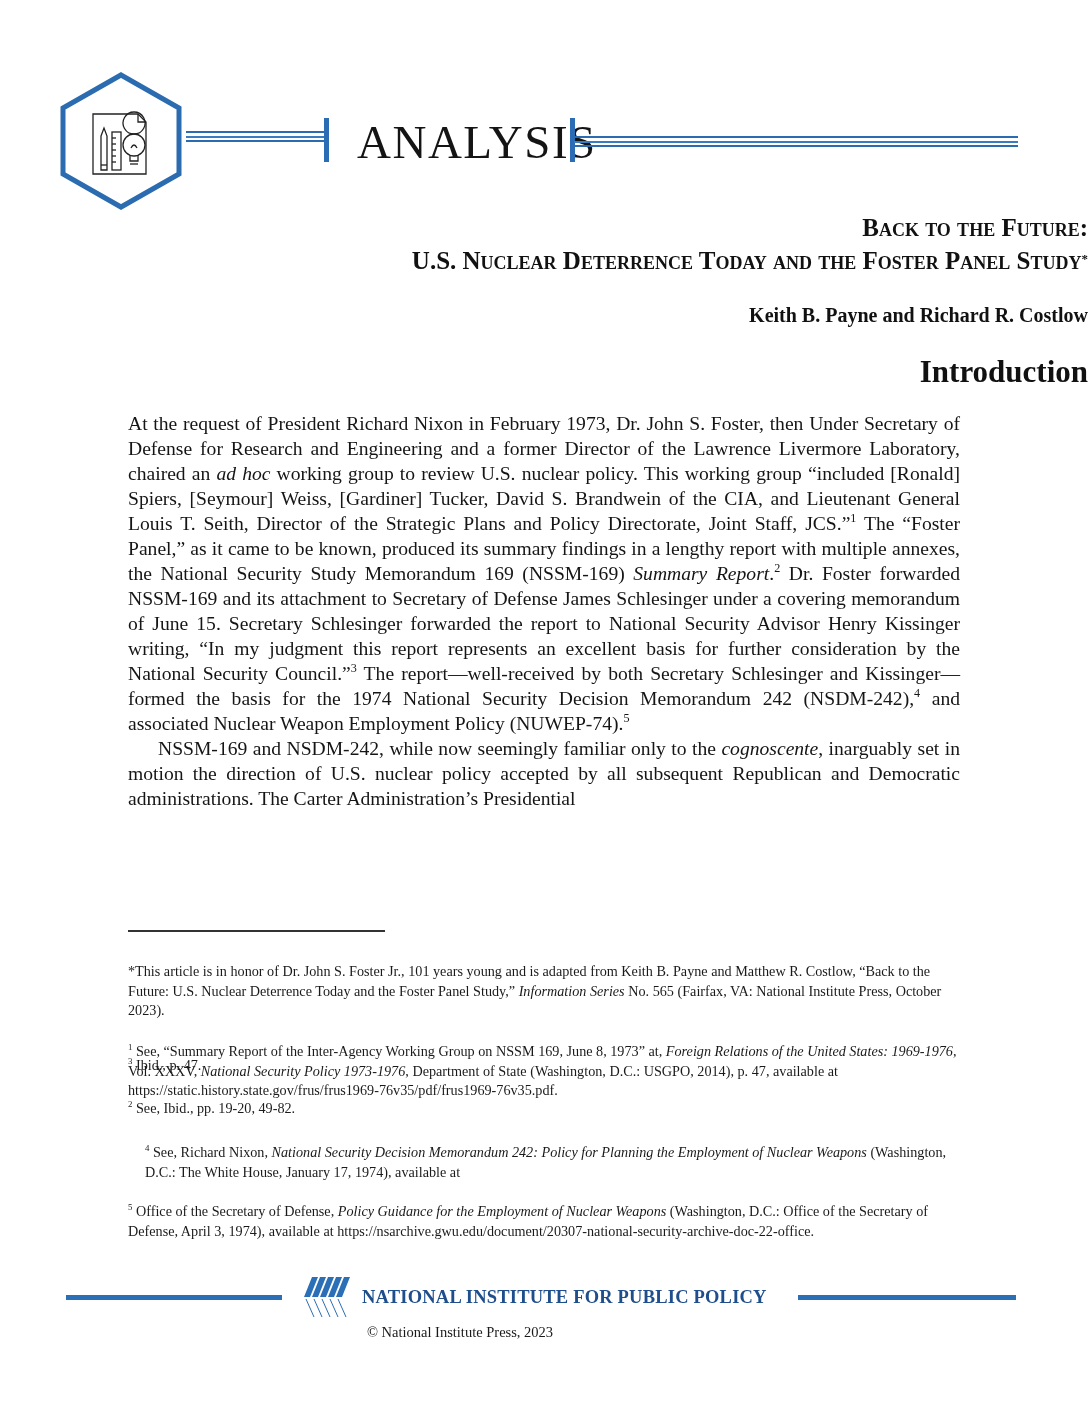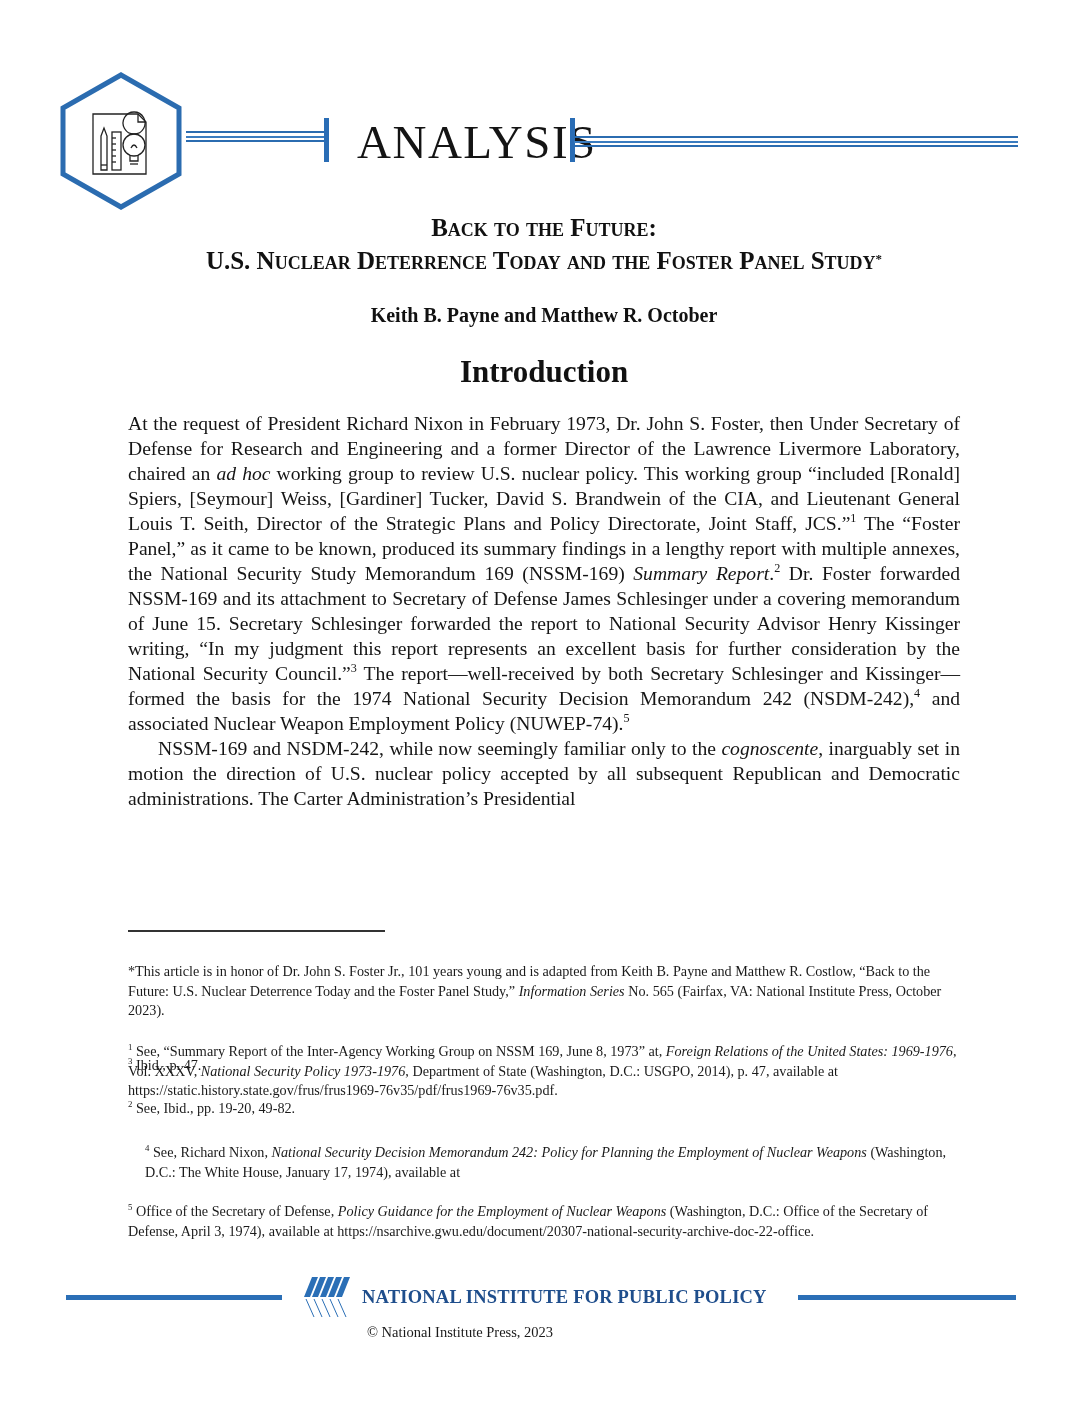--- a/index.html
+++ b/index.html
@@ -13,21 +13,21 @@
     #hex { left: 56px; top: 70px; width: 130px; height: 142px; }
     .hline { position: absolute; height: 2px; background: #2b6cb0; }
     .hline.thin { height: 1.5px; background: #3a7cc0; }
     .vbar { position: absolute; width: 5px; background: #2a6db5; }
     #analysis-label {
       left: 357px; top: 116px; font-size: 47px; letter-spacing: 1.5px;
       font-family: "Liberation Serif", serif; color: #141414; line-height: 52px;
     }
 
     
-    .center { left: 0; width: 1088px; text-align: center; }
+    .center { left: 0; width: 1088px; text-align: right; }
     .title { font-family: "Liberation Serif", serif; font-weight: bold; color: #111; font-variant: small-caps; }
     #title-line1 { top: 213px; font-size: 25px; line-height: 30px; }
     #title-line2 { top: 246px; font-size: 25px; line-height: 30px; }
     #title-line2 sup { font-size: 13px; vertical-align: top; position: relative; top: -2px; }
     #authors { top: 302px; font-size: 20px; font-weight: bold; line-height: 26px; }
     #intro-heading { top: 356px; font-size: 31px; font-weight: bold; line-height: 32px; }
 
     
     #body {
       left: 128px; top: 411px; width: 832px;
@@ -97,21 +97,21 @@
 <div class="hline" style="left:186px; top:140px; width:140px;"></div>
 <div class="vbar" style="left:324px; top:118px; height:44px;"></div>
 <div id="analysis-label" class="abs">ANALYSIS</div>
 <div class="vbar" style="left:570px; top:118px; height:44px;"></div>
 <div class="hline" style="left:574px; top:136px; width:444px;"></div>
 <div class="hline thin" style="left:574px; top:141px; width:444px;"></div>
 <div class="hline" style="left:574px; top:145px; width:444px;"></div>
 
 <div id="title-line1" class="abs center title">Back to the Future:</div>
 <div id="title-line2" class="abs center title"><span>U.S. Nuclear Deterrence Today and the Foster Panel Study</span><sup>*</sup></div>
-<div id="authors" class="abs center">Keith B. Payne and Matthew R. October</div>
+<div id="authors" class="abs center">Keith B. Payne and Richard R. Costlow</div>
 <div id="intro-heading" class="abs center">Introduction</div>
 
 <div id="body" class="abs">
   <p><span>At the request of President Richard Nixon in February 1973, Dr. John S. Foster, then Under Secretary of Defense for Research and Engineering and a former Director of the Lawrence Livermore Laboratory, chaired an </span><em>ad hoc</em><span> working group to review U.S. nuclear policy. This working group “included [Ronald] Spiers, [Seymour] Weiss, [Gardiner] Tucker, David S. Brandwein of the CIA, and Lieutenant General Louis T. Seith, Director of the Strategic Plans and Policy Directorate, Joint Staff, JCS.”</span><sup>1</sup><span>  The “Foster Panel,” as it came to be known, produced its summary findings in a lengthy report with multiple annexes, the National Security Study Memorandum 169 (NSSM-169) </span><em>Summary Report</em><span>.</span><sup>2</sup><span>  Dr. Foster forwarded NSSM-169 and its attachment to Secretary of Defense James Schlesinger under a covering memorandum of June 15. Secretary Schlesinger forwarded the report to National Security Advisor Henry Kissinger writing, “In my judgment this report represents an excellent basis for further consideration by the National Security Council.”</span><sup>3</sup><span>  The report—well-received by both Secretary Schlesinger and Kissinger—formed the basis for the 1974 National Security Decision Memorandum 242 (NSDM-242),</span><sup>4</sup><span> and associated Nuclear Weapon Employment Policy (NUWEP-74).</span><sup>5</sup></p>
   <p class="indent"><span>NSSM-169 and NSDM-242, while now seemingly familiar only to the </span><em>cognoscente</em><span>, inarguably set in motion the direction of U.S. nuclear policy accepted by all subsequent Republican and Democratic administrations.  The Carter Administration’s Presidential</span></p>
 </div>
 
 <div id="fn-rule" class="abs"></div>
 
 <div id="fn-star" class="fn">

